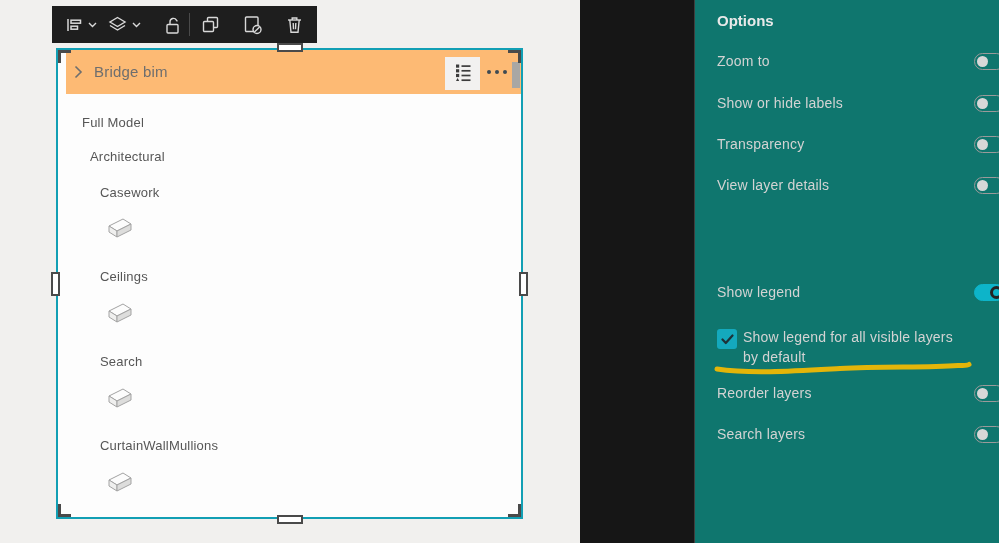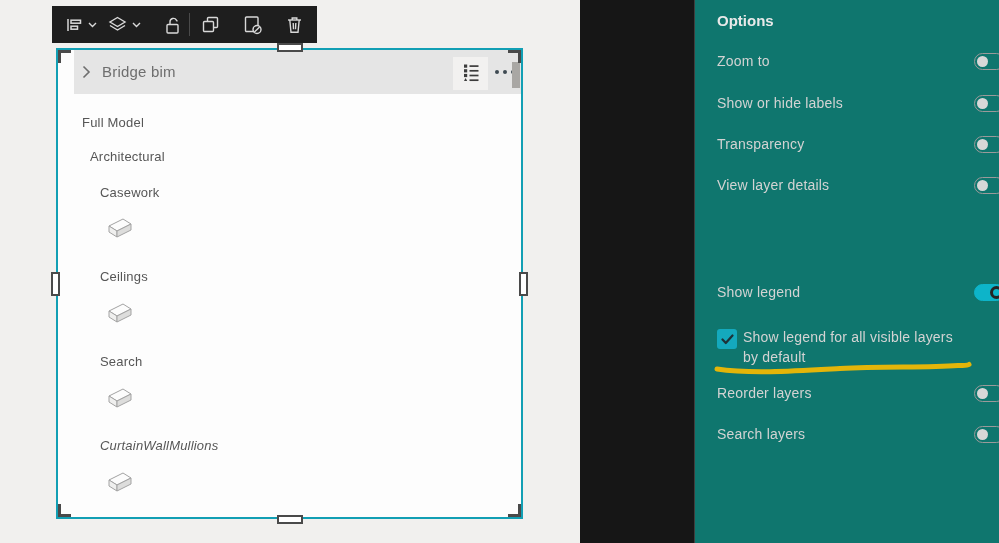--- a/index.html
+++ b/index.html
@@ -32,21 +32,21 @@
   .corner.tl { left:0;  top:0;    border-left:3px solid #4a4a4a; border-top:3px solid #4a4a4a; }
   .corner.tr { right:0; top:0;    border-right:3px solid #4a4a4a; border-top:3px solid #4a4a4a; }
   .corner.bl { left:0;  bottom:0; border-left:3px solid #4a4a4a; border-bottom:3px solid #4a4a4a; }
   .corner.br { right:0; bottom:0; border-right:3px solid #4a4a4a; border-bottom:3px solid #4a4a4a; }
 
   .mid-h { position:absolute; width:26px; height:9px; background:#fff; border:2px solid #4a4a4a; left:calc(50% - 13px); }
   .mid-h.top { top:-7px; } .mid-h.bottom { bottom:-7px; }
   .mid-v { position:absolute; width:9px; height:24px; background:#fff; border:2px solid #4a4a4a; top:calc(50% - 12px); }
   .mid-v.left { left:-7px; } .mid-v.right { right:-7px; }
 
-  .w-header { position:absolute; left:16px; top:0; right:0; height:44px; background:#e5e5e5; }
+  .w-header { position:absolute; left:8px; top:0; right:0; height:44px; background:#fdba74; }
   .w-chevron { position:absolute; left:8px; top:15px; }
   .w-title { position:absolute; left:28px; top:13px; font-size:15px; color:#6e6e6e; letter-spacing:.2px; }
   .legend-btn { position:absolute; left:379px; top:7px; width:35px; height:33px; background:#f2f1f0;
                 display:flex; align-items:center; justify-content:center; cursor:pointer; }
   .more-btn { position:absolute; left:421px; top:20px; display:flex; gap:4px; cursor:pointer; }
   .more-btn i { width:4px; height:4px; border-radius:50%; background:#3e4a52; display:block; }
   .w-scrollthumb { position:absolute; right:1px; top:12px; width:8px; height:26px; background:#a9a7a4; }
 
   .tree-label { position:absolute; font-size:13px; color:#565656; letter-spacing:.2px; white-space:nowrap; }
   .tree-swatch { position:absolute; }
@@ -204,21 +204,21 @@
       </svg>
     </span>
     <span class="tree-label" style="left:42px; top:304px;">Search</span>
     <span class="tree-swatch" style="left:48px; top:336px;">
       <svg width="28" height="24" viewBox="0 0 28 24" stroke="#a3a3a3" stroke-width="1" stroke-linejoin="round">
         <polygon points="3,10 17,3 25,8 11,15" fill="#fcfcfc"></polygon>
         <polygon points="3,10 11,15 11,21 3,16" fill="#efefee"></polygon>
         <polygon points="11,15 25,8 25,14 11,21" fill="#dddddc"></polygon>
       </svg>
     </span>
-    <span class="tree-label" style="left:42px; top:388px;font-style:italic;">CurtainWallMullions</span>
+    <span class="tree-label" style="left:42px; top:388px;">CurtainWallMullions</span>
     <span class="tree-swatch" style="left:48px; top:420px;">
       <svg width="28" height="24" viewBox="0 0 28 24" stroke="#a3a3a3" stroke-width="1" stroke-linejoin="round">
         <polygon points="3,10 17,3 25,8 11,15" fill="#fcfcfc"></polygon>
         <polygon points="3,10 11,15 11,21 3,16" fill="#efefee"></polygon>
         <polygon points="11,15 25,8 25,14 11,21" fill="#dddddc"></polygon>
       </svg>
     </span>
 
     <div class="corner tl"></div>
     <div class="corner tr"></div>

